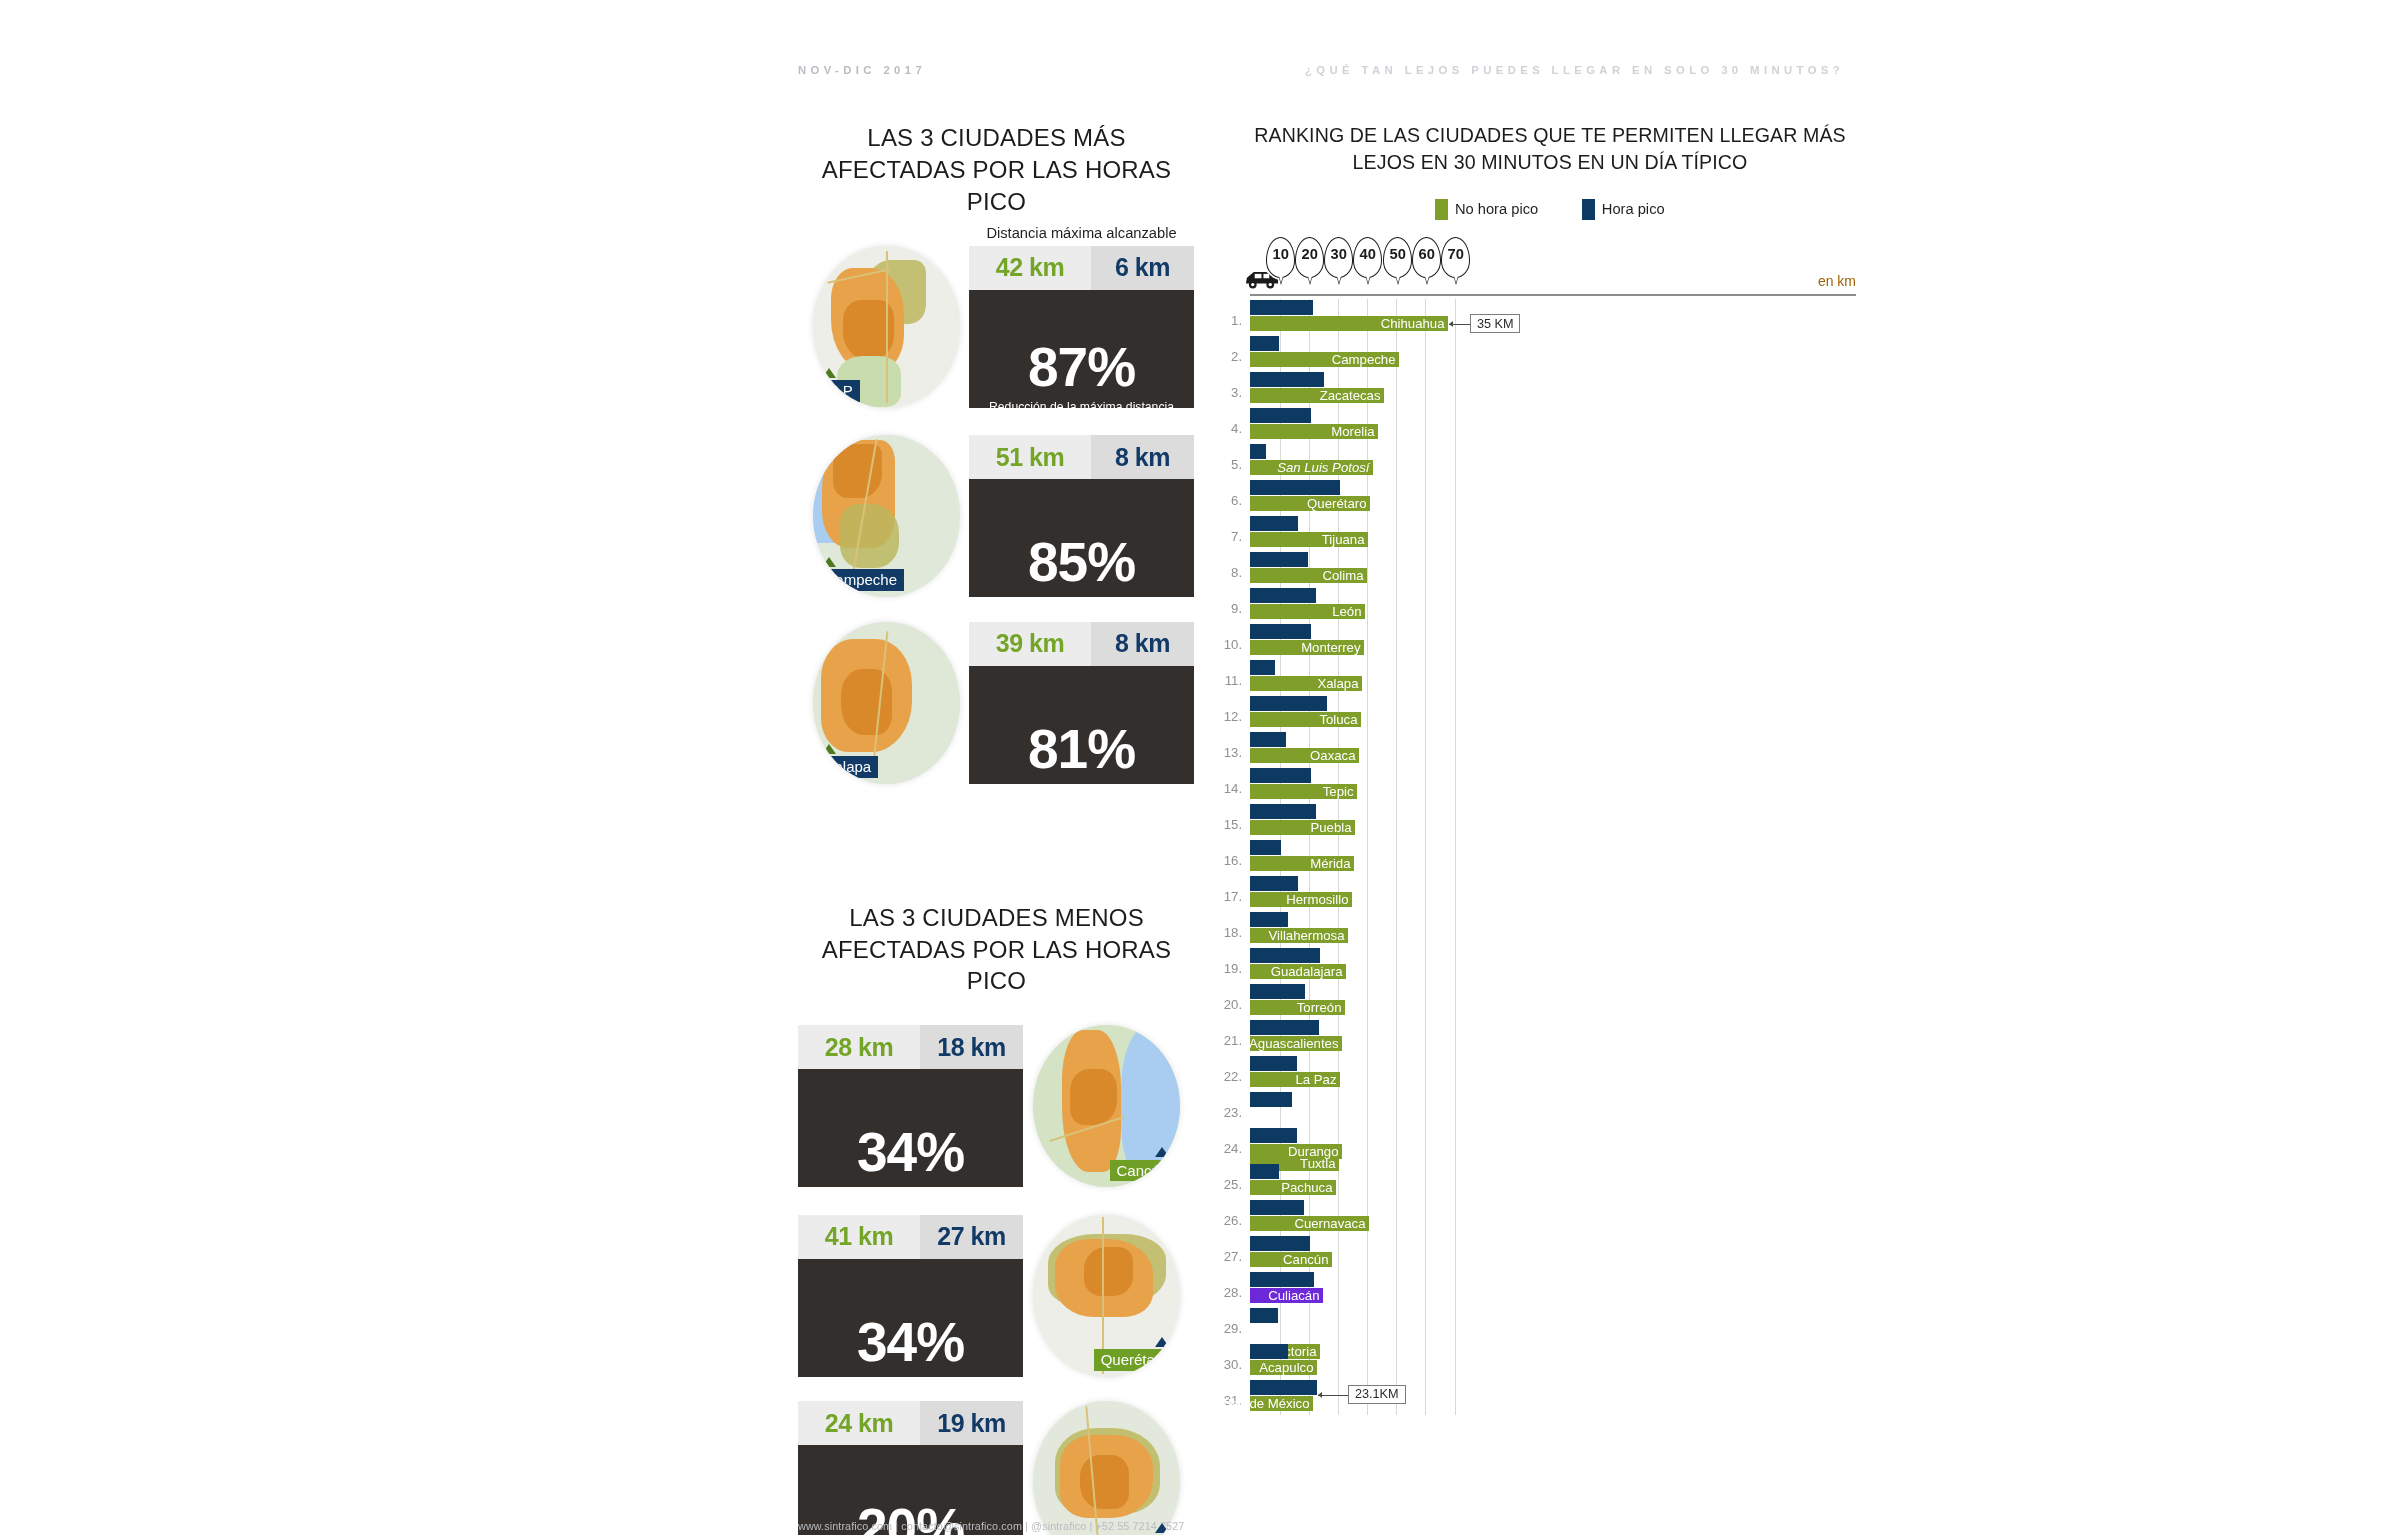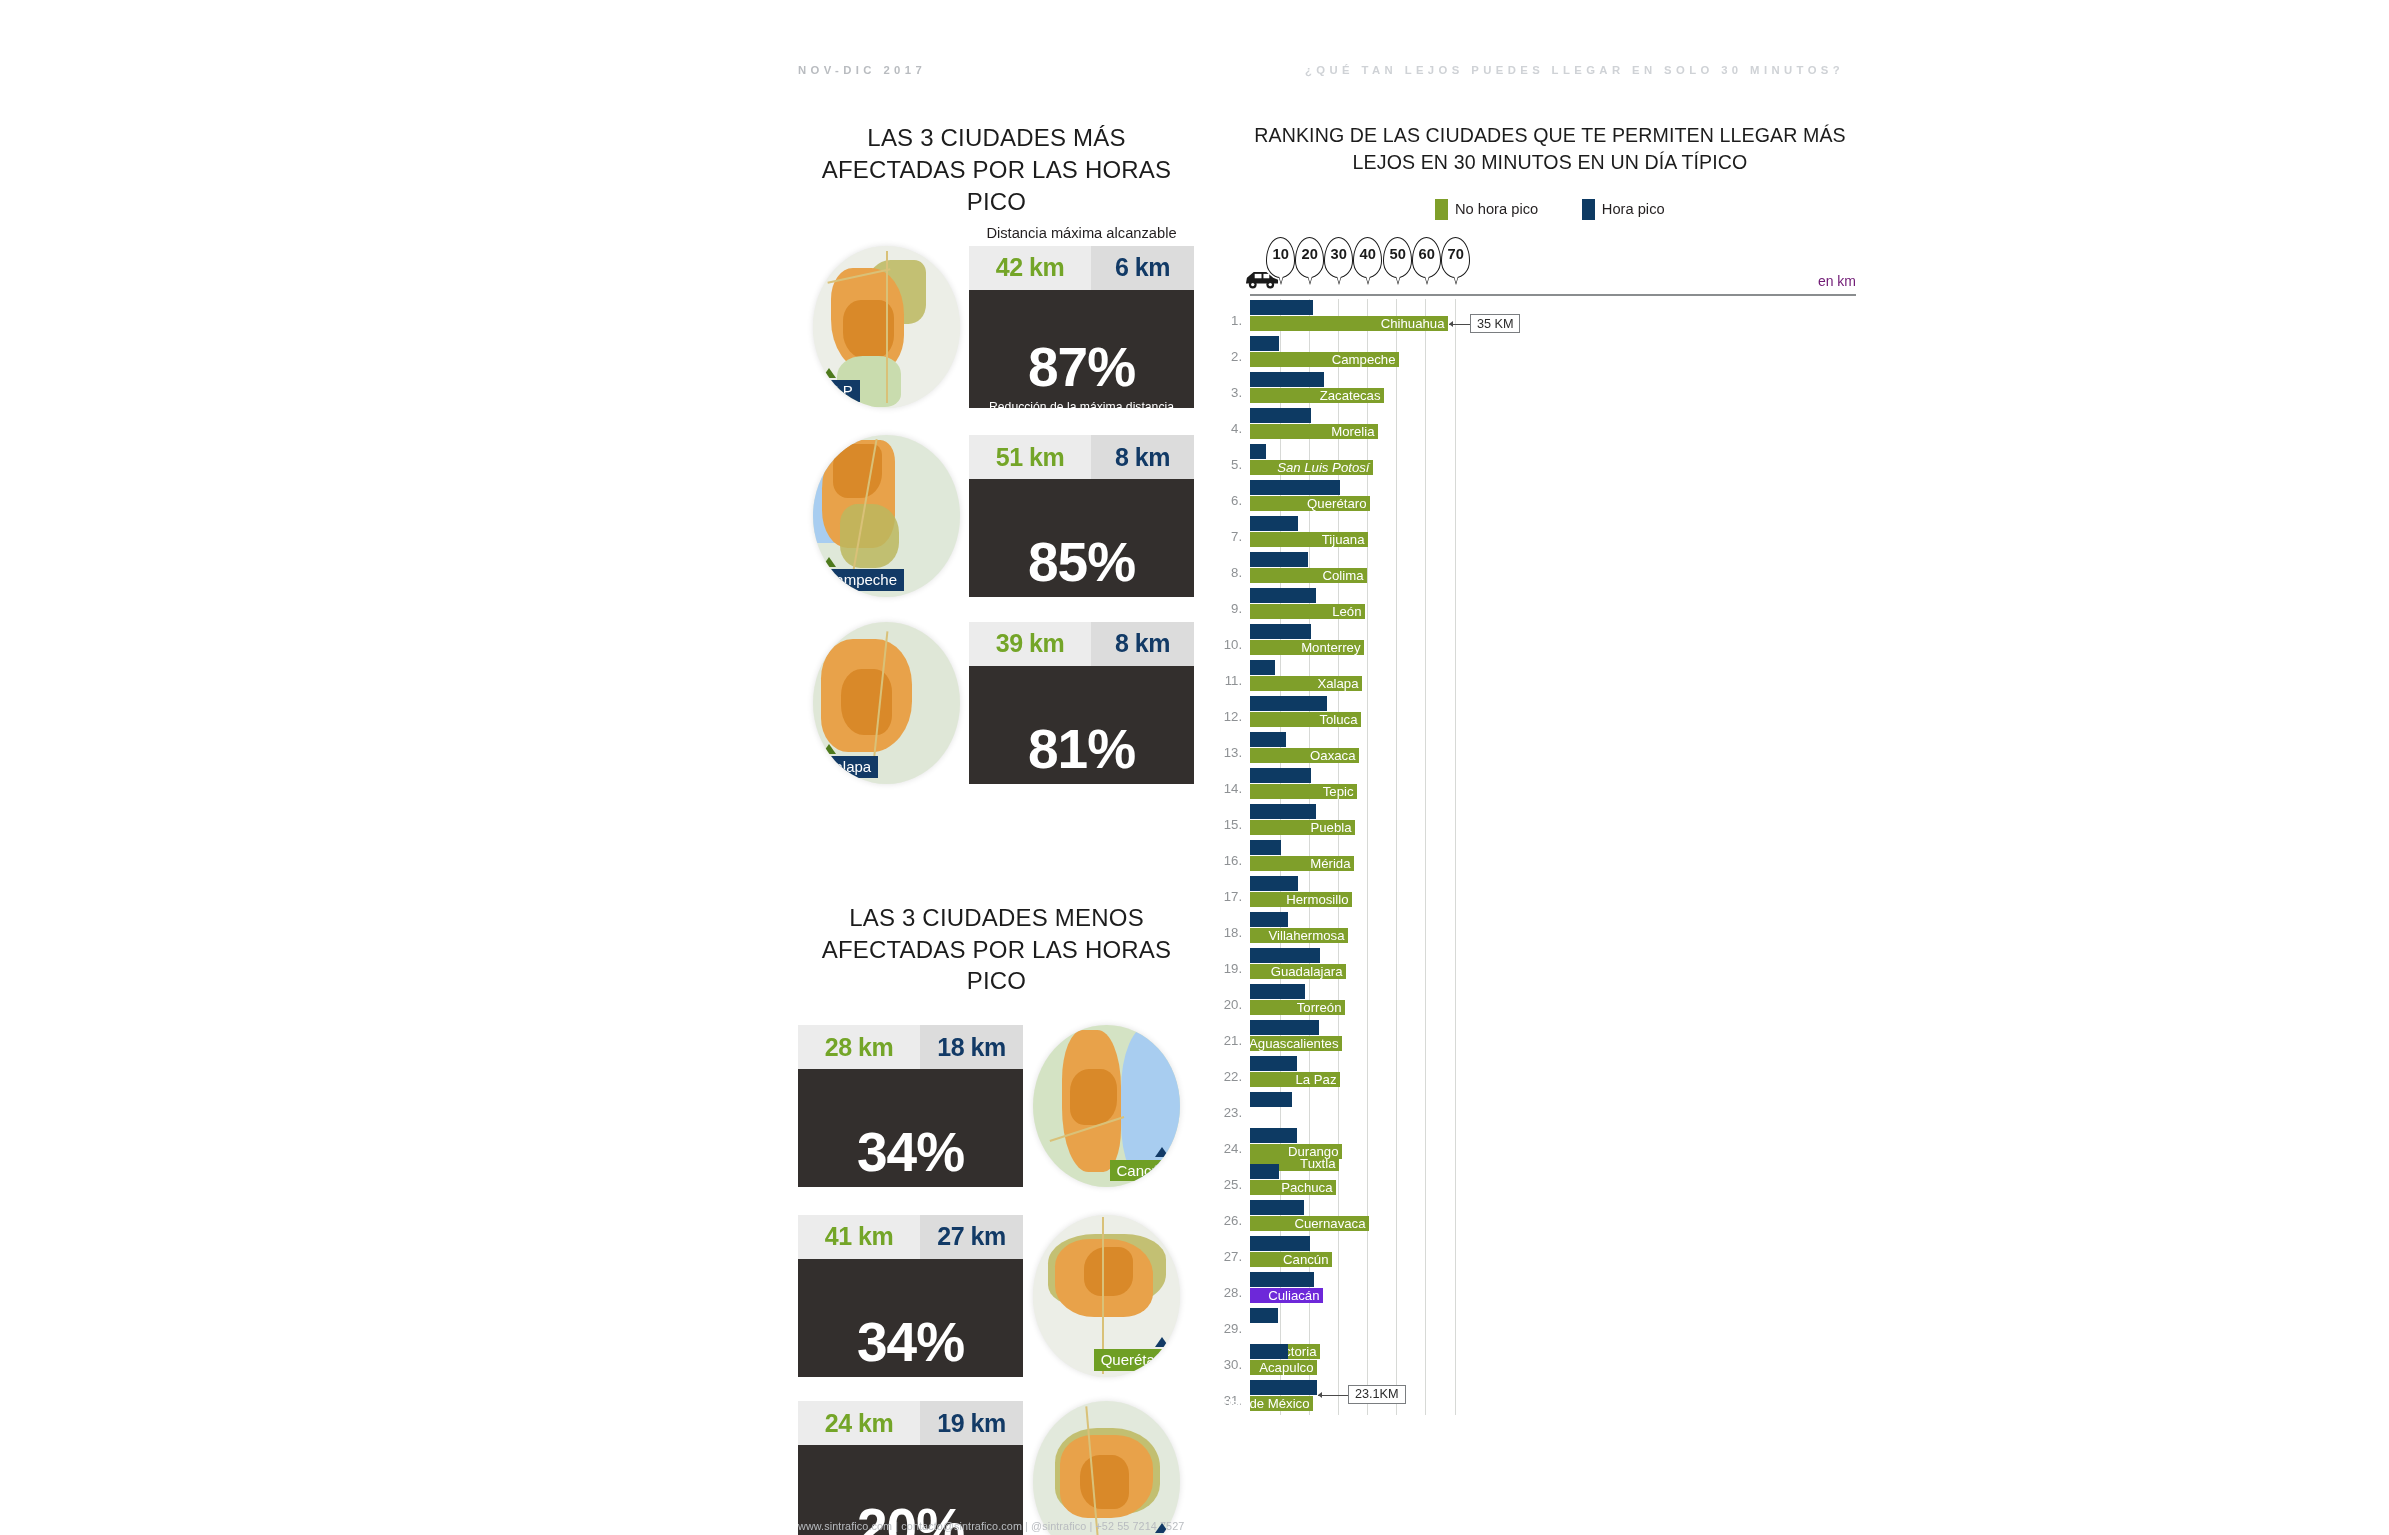--- a/index.html
+++ b/index.html
@@ -110,21 +110,21 @@
     content:"";position:absolute;left:50%;top:26.4px;
     transform:translateX(-50%);
     border-left:6.9px solid transparent;border-right:6.9px solid transparent;
     border-top:21.5px solid #1a1a1a;z-index:-1;
   }
   .pin span{
     position:absolute;left:0;right:0;top:8.3px;text-align:center;
     font-size:14.7px;font-weight:600;color:#1a1a1a;
   }
   .axis-unit{
-    position:absolute;right:0;top:36px;font-size:14px;color:#701a75;
+    position:absolute;right:0;top:36px;font-size:14px;color:#a16207;
   }
   .axis-rule{position:absolute;left:6.4px;right:0;top:57px;height:2.4px;background:#8a8d8f;}
   .car{position:absolute;left:0;top:30px;width:35px;height:23.5px;}
   .rows{position:relative;width:612px;margin-top:2.9px;}
   .grid{position:absolute;top:0;bottom:0;width:1px;background:#d7d9d6;}
   .row{position:relative;height:36px;}
   .rank{
     position:absolute;left:-22.5px;top:14.7px;font-size:13.2px;color:#8e9194;
     width:20.6px;text-align:right;
   }

